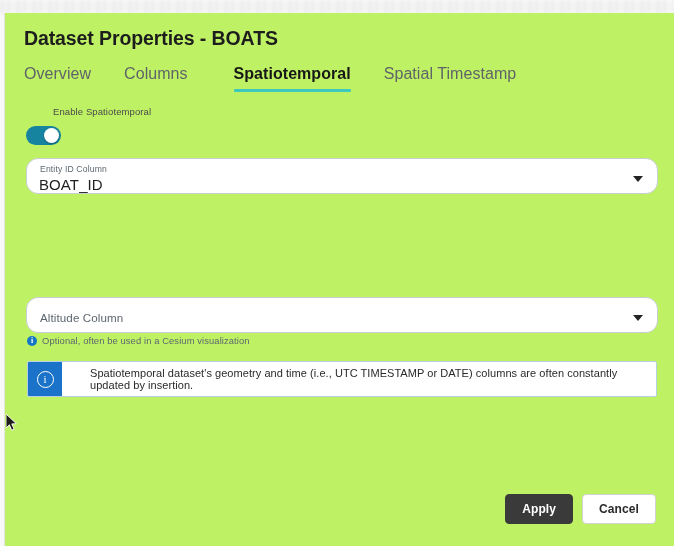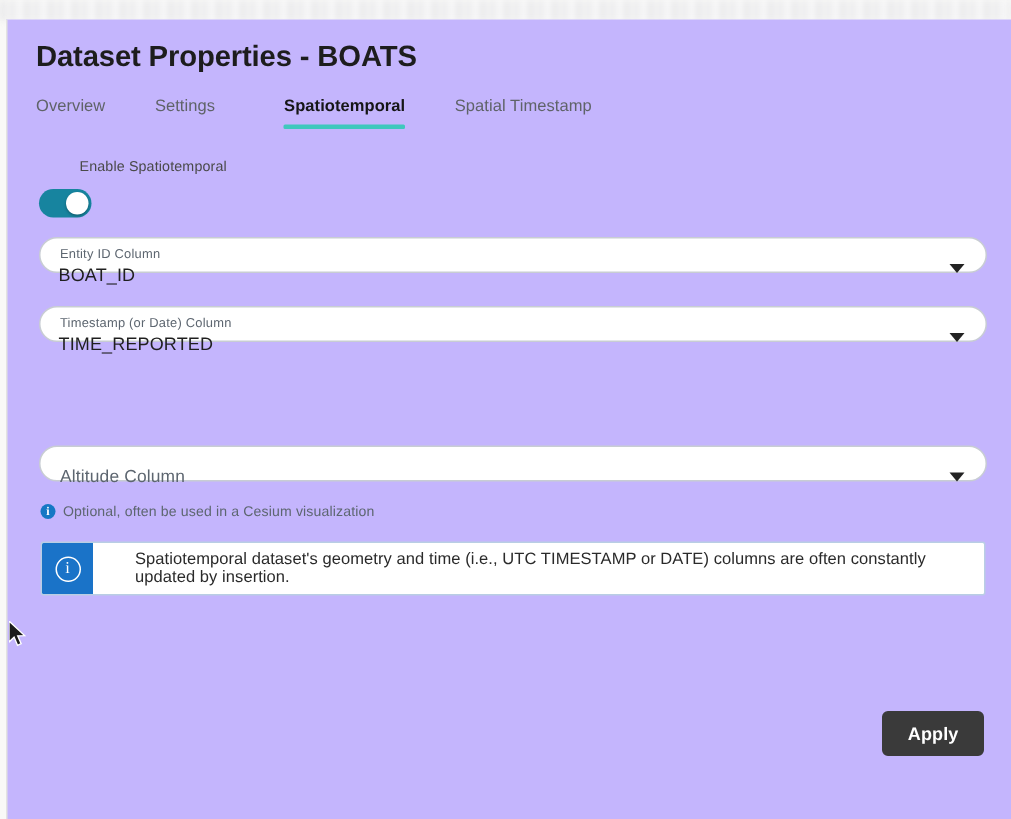--- a/index.html
+++ b/index.html
@@ -30,21 +30,21 @@
         rgba(248,248,250,0.85) 11px, rgba(248,248,250,0.85) 16px);
     filter: blur(2px);
     opacity: 0.75;
   }
 
   #panel {
     position: absolute;
     top: 13px; left: 4px;
     width: 670px;
     height: 533px;
-    background: #c4b5fd;
+    background: #bef264;
     border-left: 1px solid #e3e3e1;
     padding: 0;
   }
 
   #page-title {
     position: absolute;
     left: 19px;
     top: 14px;
     font-size: 19.5px;
     font-weight: bold;
@@ -54,21 +54,21 @@
 
   #tabs {
     position: absolute;
     left: 19px;
     top: 52px;
     display: flex;
     align-items: flex-end;
     gap: 0px;
   }
   .tab {
-    font-size: 11px;
+    font-size: 16px;
     color: #5f6368;
     padding: 0 17px 9px 0;
     margin-right: 16px;
     position: relative;
     cursor: pointer;
     white-space: nowrap;
     letter-spacing: 0.05px;
   }
   .tab:first-child { padding-left: 0; }
   .tab.active {
@@ -114,38 +114,38 @@
     height: 15px;
     border-radius: 50%;
     background: #ffffff;
     box-shadow: 0 1px 2px rgba(0,0,0,0.3);
   }
 
   .field {
     position: absolute;
     left: 21px;
     width: 632px;
-    height: 24px;
+    height: 36px;
     background: #ffffff;
     border: 1px solid #c8cdd3;
     border-radius: 12px;
   }
   .field .flabel {
     position: absolute;
     left: 13px;
     top: 5px;
     font-size: 8.6px;
     color: #5d6670;
     letter-spacing: 0.15px;
   }
   .field .fvalue {
     position: absolute;
     left: 12px;
     top: 17px;
-    font-size: 12px;
+    font-size: 15px;
     color: #1f1f1f;
     letter-spacing: 0.1px;
   }
   .field .fplaceholder {
     position: absolute;
     left: 13px;
     top: 13px;
     font-size: 11.6px;
     color: #5d6670;
     letter-spacing: 0.1px;
@@ -228,21 +228,21 @@
     align-items: center;
     padding-left: 28px;
     font-size: 11px;
     color: #2a2a2a;
     letter-spacing: 0.05px;
   }
 
   #actions {
     position: absolute;
     right: 18px;
-    top: 461px;
+    top: 481px;
     display: flex;
     gap: 9px;
     align-items: flex-end;
   }
   .btn {
     height: 30px;
     min-width: 60px;
     border-radius: 4px;
     font-size: 12px;
     font-weight: bold;
@@ -280,21 +280,21 @@
 
 <div id="panel">
 
   <div id="page-title">Dataset Properties - BOATS</div>
 
   <div id="tabs">
     <div class="tab">
       <span>Overview</span>
     </div>
     <div class="tab">
-      <span>Settings</span>
+      <span>Columns</span>
     </div>
     <div class="tab active">
       <span>Spatiotemporal</span>
       <span class="underline"></span>
     </div>
     <div class="tab">
       <span>Spatial Timestamp</span>
     </div>
   </div>
 
@@ -303,25 +303,20 @@
   <div id="toggle">
     <div class="knob"></div>
   </div>
 
   <div class="field" id="field-entity">
     <div class="flabel">Entity ID Column</div>
     <div class="fvalue">BOAT_ID</div>
     <div class="chev"></div>
   </div>
 
-  <div class="field" id="field-ts">
-    <div class="flabel">Timestamp (or Date) Column</div>
-    <div class="fvalue">TIME_REPORTED</div>
-    <div class="chev"></div>
-  </div>
 
 
   <div class="field" id="field-alt">
     <div class="fplaceholder">Altitude Column</div>
     <div class="chev"></div>
   </div>
 
   <div id="alt-help">
     <div class="info-dot">i</div>
     <div class="helptext">Optional, often be used in a Cesium visualization</div>
@@ -329,19 +324,20 @@
 
   <div id="info-banner">
     <div class="bar">
       <div class="ring">i</div>
     </div>
     <div class="btext">Spatiotemporal dataset's geometry and time (i.e., UTC TIMESTAMP or DATE) columns are often constantly updated by insertion.</div>
   </div>
 
   <div id="actions">
     <div class="btn" id="btn-apply">Apply</div>
+    <div class="btn" id="btn-cancel">Cancel</div>
   </div>
 
 </div>
 
 <svg id="cursor" viewBox="0 0 13 18">
   <polygon points="0,0 0,14 3.4,10.8 5.7,16.2 8.1,15.1 5.8,9.9 10.4,9.7" fill="#1c1c1c" stroke="#ffffff" stroke-width="0.9"></polygon>
 </svg>
 
 </body></html>

